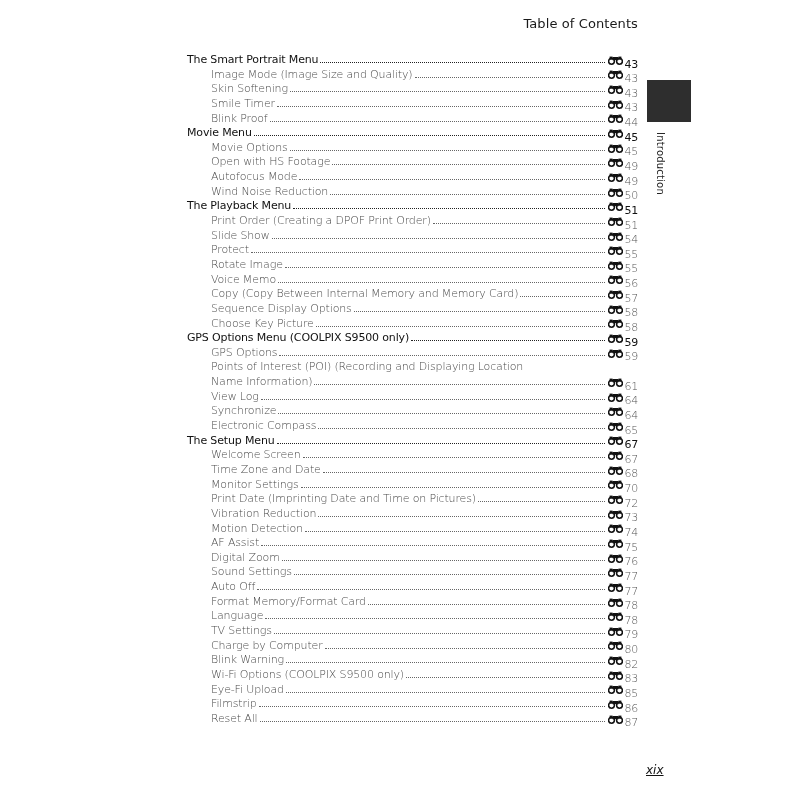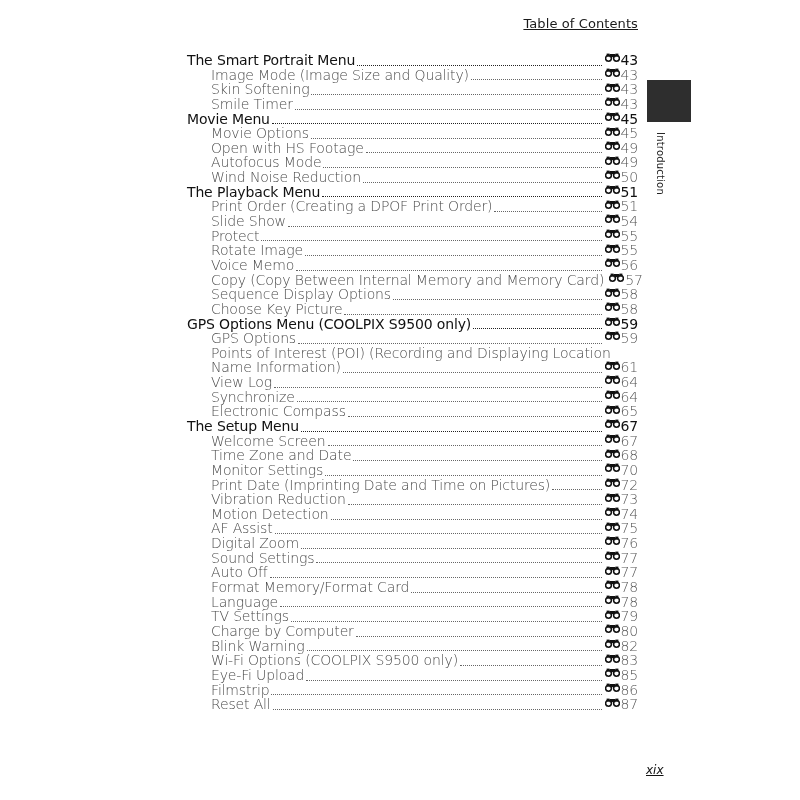--- a/index.html
+++ b/index.html
@@ -1,19 +1,19 @@
 <!DOCTYPE html>
 <html><head>
 <meta charset="utf-8">
 <style>
   html, body { margin:0; padding:0; background:#ffffff; }
   body { width:800px; height:800px; position:relative; overflow:hidden; font-family:"DejaVu Sans", sans-serif; color:#2a2a2a; }
-  .page-header { position:absolute; right:162px; top:16px; font-size:13px; color:#1a1a1a; letter-spacing:0.1px;text-decoration:underline; }
+  .page-header { position:absolute; right:162px; top:16px; font-size:13px; color:#1a1a1a; letter-spacing:0.1px; }
   .toc { position:absolute; left:187px; top:53px; width:451px; }
-  .row { display:flex; align-items:flex-end; height:14.65px; line-height:14.65px; font-size:14px; white-space:nowrap; }
+  .row { display:flex; height:14.65px; line-height:14.65px; font-size:11px; white-space:nowrap; }
   .row.section { color:#111; }
   .row.sub { padding-left:24px; color:#555; font-weight:300; }
   .row.sub .label { color:#4a4a4a; }
   .row.wrap-first { height:14.65px; }
   .label { flex:0 0 auto; letter-spacing:-0.15px; }
   .dots { flex:1 1 auto; overflow:hidden; margin:0 3px 0 2px; height:11px; border-bottom:1px dotted #666; position:relative; top:-2px; }
   .row.section .dots { border-bottom:1.3px dotted #222; }
   .page { flex:0 0 auto; display:flex; align-items:center; }
   .page .num { letter-spacing:-0.2px;margin-top:9px; }
   .bino { display:inline-block; width:15px; height:9px; margin-right:1px; position:relative; top:-1px; }
@@ -79,20 +79,34 @@
         <span class="bino"><svg viewBox="0 0 15 9" width="15" height="9">
             <circle cx="3.5" cy="5.3" r="2.9" fill="none" stroke="#111" stroke-width="1.5"></circle>
             <circle cx="11.5" cy="5.3" r="2.9" fill="none" stroke="#111" stroke-width="1.5"></circle>
             <rect x="4.5" y="1" width="6" height="3.2" fill="#111"></rect>
             <rect x="1.6" y="0.6" width="3" height="3" fill="#111"></rect>
             <rect x="10.4" y="0.6" width="3" height="3" fill="#111"></rect>
           </svg></span>
         <span class="num">43</span>
       </span>
     </div>
+    <div class="row sub">
+      <span class="label">Blink Proof</span>
+      <span class="dots"></span>
+      <span class="page">
+        <span class="bino"><svg viewBox="0 0 15 9" width="15" height="9">
+            <circle cx="3.5" cy="5.3" r="2.9" fill="none" stroke="#111" stroke-width="1.5"></circle>
+            <circle cx="11.5" cy="5.3" r="2.9" fill="none" stroke="#111" stroke-width="1.5"></circle>
+            <rect x="4.5" y="1" width="6" height="3.2" fill="#111"></rect>
+            <rect x="1.6" y="0.6" width="3" height="3" fill="#111"></rect>
+            <rect x="10.4" y="0.6" width="3" height="3" fill="#111"></rect>
+          </svg></span>
+        <span class="num">44</span>
+      </span>
+    </div>
     <div class="row section">
       <span class="label">Movie Menu</span>
       <span class="dots"></span>
       <span class="page">
         <span class="bino"><svg viewBox="0 0 15 9" width="15" height="9">
             <circle cx="3.5" cy="5.3" r="2.9" fill="none" stroke="#111" stroke-width="1.5"></circle>
             <circle cx="11.5" cy="5.3" r="2.9" fill="none" stroke="#111" stroke-width="1.5"></circle>
             <rect x="4.5" y="1" width="6" height="3.2" fill="#111"></rect>
             <rect x="1.6" y="0.6" width="3" height="3" fill="#111"></rect>
             <rect x="10.4" y="0.6" width="3" height="3" fill="#111"></rect>

